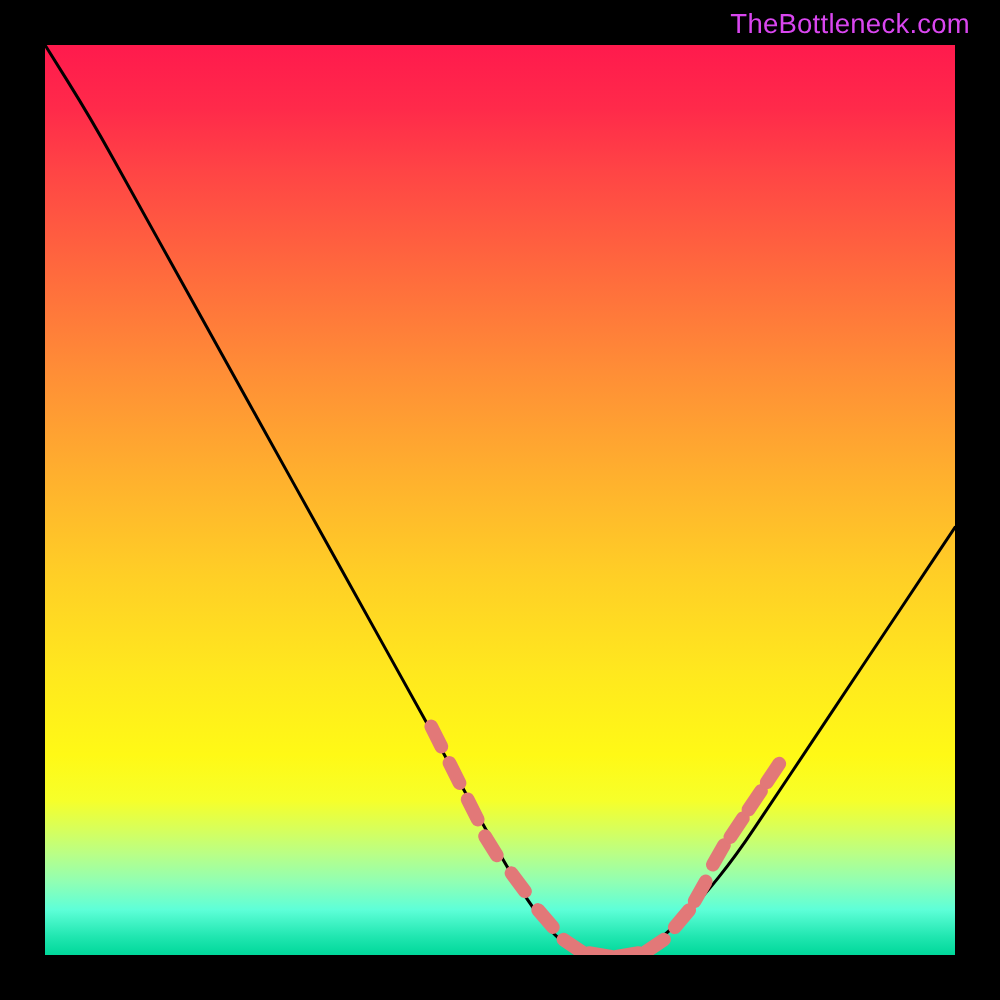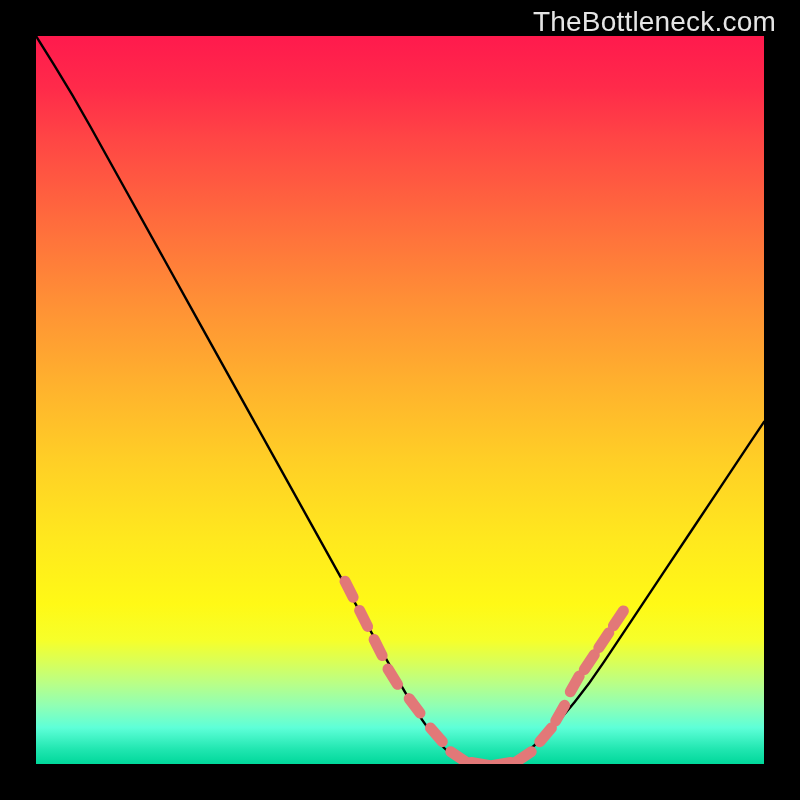--- a/index.html
+++ b/index.html
@@ -53,23 +53,23 @@
     left: 0;
     top: 0;
     width: 100%;
     height: 100%;
   }
   .watermark {
     position: absolute;
     top: 6px;
     right: 24px;
     font-family: Arial, Helvetica, sans-serif;
-    font-size: 28px;
+    font-size: 22px;
     font-weight: 500;
-    color: #e5e5e5;
+    color: #d946ef;
     letter-spacing: 0.2px;
   }
 </style>
 </head>
 <body>
 
 <div class="chart-container">
   <div class="watermark">TheBottleneck.com</div>
 
   <div class="plot-area">

